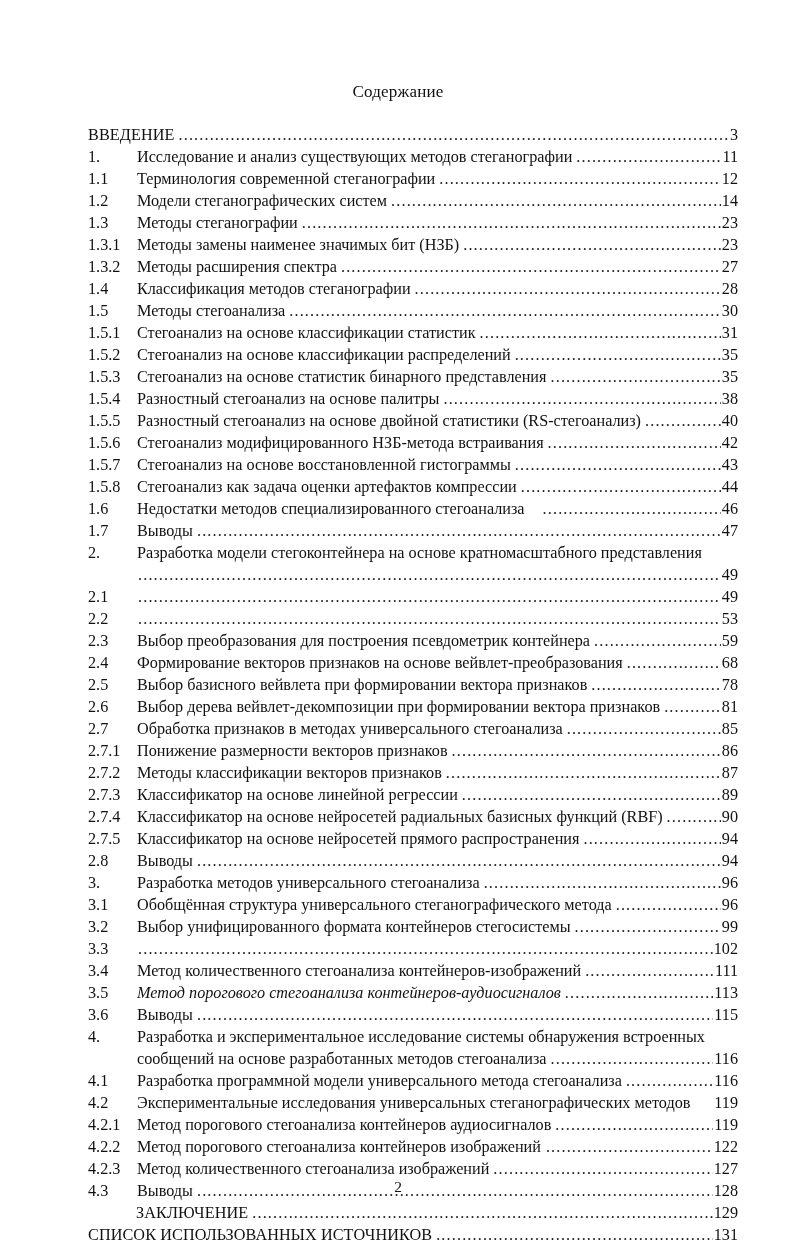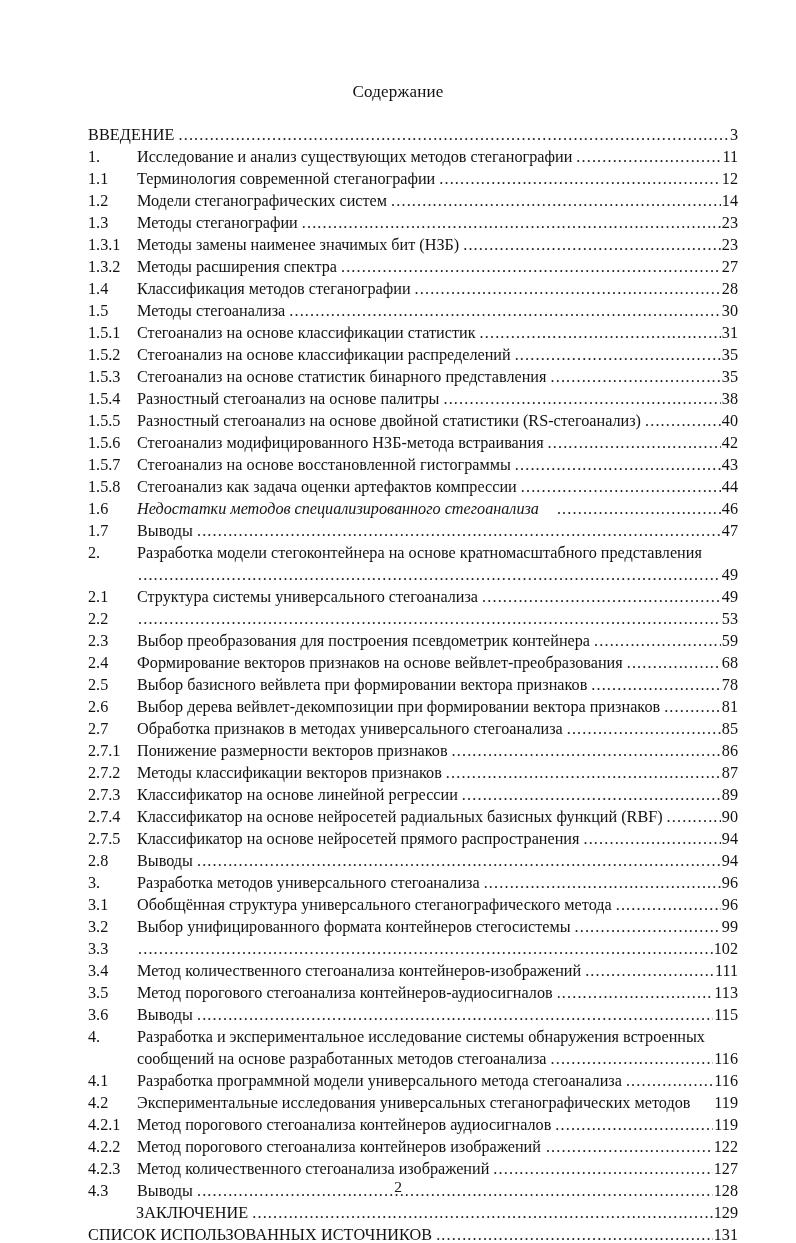--- a/index.html
+++ b/index.html
@@ -265,21 +265,21 @@
         <span class="num">1.5.8</span>
         <span class="label-wrap">
           <span class="label" style="margin-right: 3px;">Стегоанализ как задача оценки артефактов компрессии</span>
           <span class="leader">......................................................................................................................................................................................................................................................................................................................................................................................................................................................................................................................................</span>
         </span>
         <span class="pg">44</span>
       </div>
       <div class="toc-entry">
         <span class="num">1.6</span>
         <span class="label-wrap">
-          <span class="label" style="margin-right: 17px; font-style: italic;">Недостатки методов специализированного стегоанализа</span>
+          <span class="label" style="margin-right: 17px;">Недостатки методов специализированного стегоанализа</span>
           <span class="leader">......................................................................................................................................................................................................................................................................................................................................................................................................................................................................................................................................</span>
         </span>
         <span class="pg">46</span>
       </div>
       <div class="toc-entry">
         <span class="num">1.7</span>
         <span class="label-wrap">
           <span class="label" style="margin-right: 3px;">Выводы</span>
           <span class="leader">......................................................................................................................................................................................................................................................................................................................................................................................................................................................................................................................................</span>
         </span>
@@ -295,21 +295,20 @@
         <div class="row2">
           <span class="label-wrap">
             <span class="leader">......................................................................................................................................................................................................................................................................................................................................................................................................................................................................................................................................</span>
           </span>
           <span class="pg">49</span>
         </div>
       </div>
       <div class="toc-entry">
         <span class="num">2.1</span>
         <span class="label-wrap">
-          <span class="label" style="margin-right: 3px;">Структура системы универсального стегоанализа</span>
           <span class="leader">......................................................................................................................................................................................................................................................................................................................................................................................................................................................................................................................................</span>
         </span>
         <span class="pg">49</span>
       </div>
       <div class="toc-entry">
         <span class="num">2.2</span>
         <span class="label-wrap">
           <span class="leader">......................................................................................................................................................................................................................................................................................................................................................................................................................................................................................................................................</span>
         </span>
         <span class="pg">53</span>
@@ -437,21 +436,21 @@
         <span class="num">3.4</span>
         <span class="label-wrap">
           <span class="label" style="margin-right: 3px;">Метод количественного стегоанализа контейнеров-изображений</span>
           <span class="leader">......................................................................................................................................................................................................................................................................................................................................................................................................................................................................................................................................</span>
         </span>
         <span class="pg">111</span>
       </div>
       <div class="toc-entry">
         <span class="num">3.5</span>
         <span class="label-wrap">
-          <span class="label" style="margin-right: 3px;">Метод порогового стегоанализа контейнеров-аудиосигналов</span>
+          <span class="label" style="margin-right: 3px; font-style: italic;">Метод порогового стегоанализа контейнеров-аудиосигналов</span>
           <span class="leader">......................................................................................................................................................................................................................................................................................................................................................................................................................................................................................................................................</span>
         </span>
         <span class="pg">113</span>
       </div>
       <div class="toc-entry">
         <span class="num">3.6</span>
         <span class="label-wrap">
           <span class="label" style="margin-right: 3px;">Выводы</span>
           <span class="leader">......................................................................................................................................................................................................................................................................................................................................................................................................................................................................................................................................</span>
         </span>

